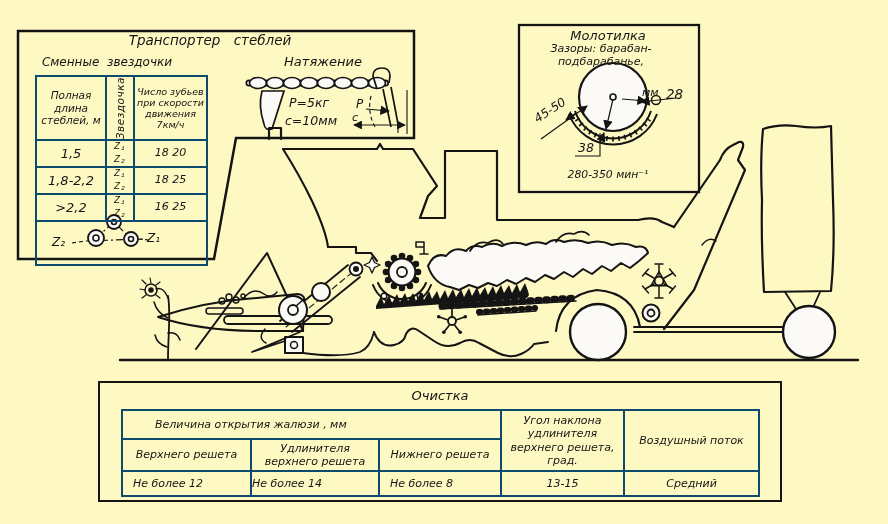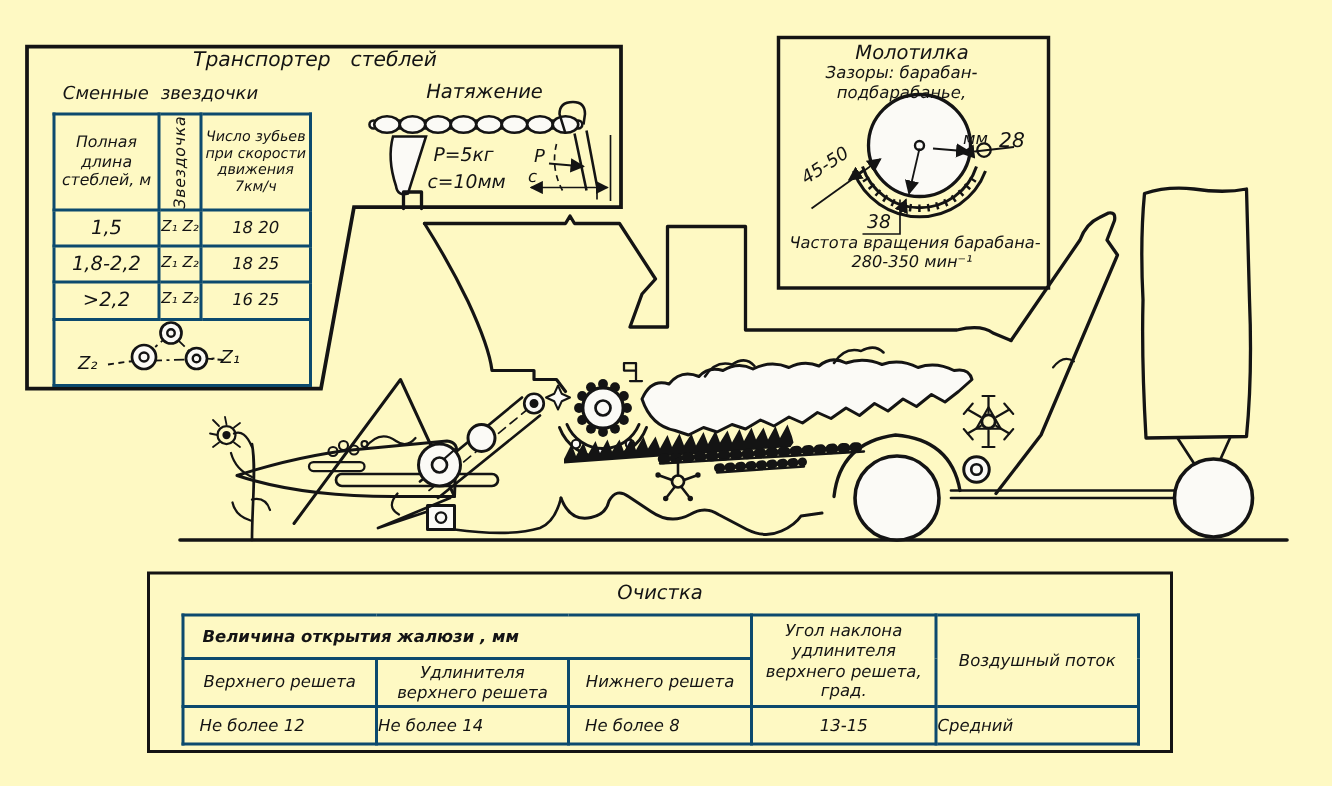--- a/index.html
+++ b/index.html
@@ -10,28 +10,28 @@
   .ctr{text-align:center;}
   table{border-collapse:collapse;position:absolute;table-layout:fixed;}
   td,th{border:2px solid #0c4a6e;padding:0;font-style:italic;font-weight:normal;color:#141414;vertical-align:middle;}
   
   #sprocket-table{left:35px;top:75px;width:171px;}
   #sprocket-table td{text-align:center;}
   .hdr1{font-size:10.5px;line-height:1.2;}
   .hdr3{font-size:9.5px;line-height:1.18;}
   .vert{writing-mode:vertical-rl;transform:rotate(180deg);font-size:10.5px;letter-spacing:.5px;margin:0 auto;}
   .len{font-size:13px;}
-  .zz{font-size:10px;line-height:1.25;}
+  .zz{font-size:10px;line-height:1.25;font-family:Liberation Mono, monospace;}
   .teeth{font-size:11px;line-height:1.3;}
   .diagcell{height:42px;border-top:2px solid #141414;}
   
   #clean-box{position:absolute;left:98px;top:381px;width:680px;height:117px;border:2.5px solid #141414;}
   #clean-table{left:121px;top:409px;width:637px;}
   #clean-table td{font-size:11px;}
-  .cl-span{font-size:12px;padding-left:12px;font-weight:bold;}
+  .cl-span{font-size:12px;padding-left:32px;}
   .cl-h{font-size:11px;text-align:center;line-height:1.2;}
   .cl-v{font-size:12px;}
   .padl{padding-left:10px;}
 </style>
 </head>
 <body>
 
 <div id="page">
 
 <svg width="888" height="524" viewBox="0 0 888 524">
@@ -280,21 +280,20 @@
     </table>
   <div class="t" style="left:52px;top:236px;font-size:12px;">Z₂</div>
   <div class="t" style="left:147px;top:232px;font-size:12px;">Z₁</div>
 
   <div class="t ctr" style="left:528px;top:29px;width:160px;font-size:13px;">Молотилка</div>
   <div class="t ctr" style="left:521px;top:43px;width:160px;font-size:11px;">Зазоры: барабан-подбарабанье,</div>
   <div class="t" style="left:642px;top:55px;font-size:11px;margin-top:32px;">мм</div>
   <div class="t" style="left:533px;top:104px;font-size:12px;transform:rotate(-33deg);">45-50</div>
   <div class="t" style="left:666px;top:87px;font-size:13.5px;">28</div>
   <div class="t" style="left:578px;top:141px;font-size:12.5px;">38</div>
-  <div class="t ctr" style="left:524px;top:156px;width:172px;font-size:10.8px;">Частота вращения барабана-</div>
   <div class="t ctr" style="left:524px;top:169px;width:168px;font-size:10.8px;">280-350 мин⁻¹</div>
 
   <div id="clean-box">
     <div class="t ctr" style="left:0;top:6px;width:680px;font-size:13px;">Очистка</div>
   </div>
   <table id="clean-table">
     <colgroup>
         <col style="width:129px">
         <col style="width:128px">
         <col style="width:122px">
@@ -317,18 +316,18 @@
       <td class="cl-h">Удлинителя
 верхнего решета</td>
       <td class="cl-h">Нижнего
 решета</td>
     </tr>
     <tr style="height:25px">
       <td class="cl-v padl">Не более 12</td>
       <td class="cl-v" style="text-align:left;">Не более 14</td>
       <td class="cl-v padl">Не более 8</td>
       <td class="cl-v" style="text-align:center;margin-left:11px;">13-15</td>
-      <td class="cl-v" style="">Средний</td>
+      <td class="cl-v" style="text-align:center;">Средний</td>
     </tr>
   </tbody>
     </table>
 
 </div>
 
 </body></html>

